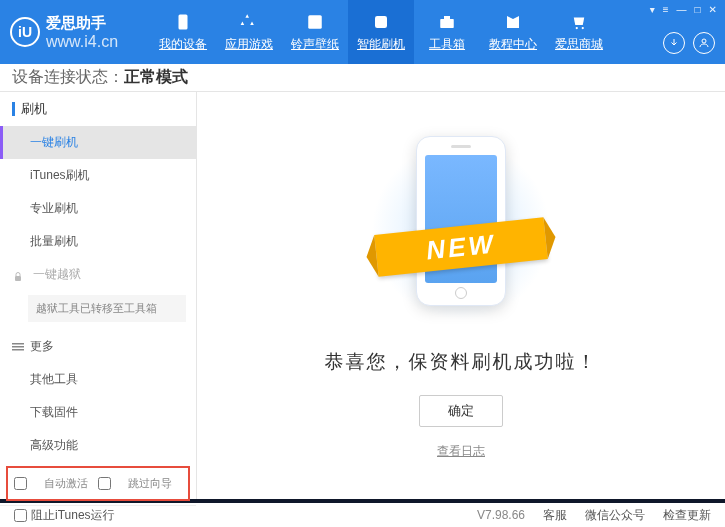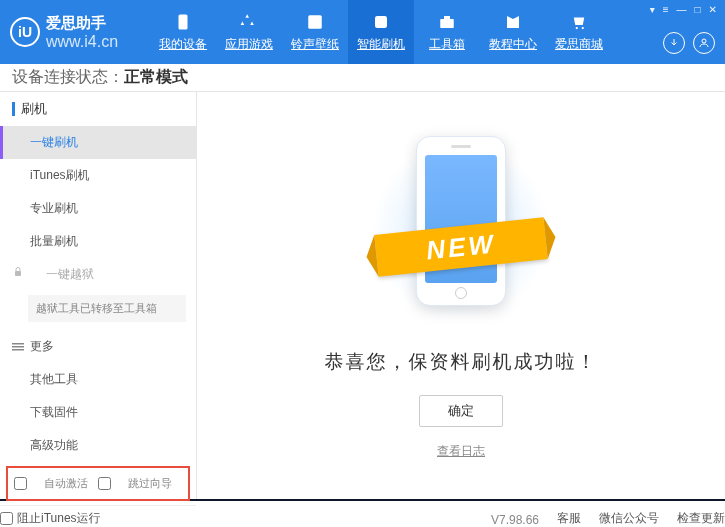--- a/index.html
+++ b/index.html
@@ -27,21 +27,21 @@
 .status-bar { height: 28px; display: flex; align-items: center; padding: 0 12px; border-bottom: 1px solid #e5e5e5; font-size: 16px; color: #666; }
 .status-val { font-weight: bold; color: #333; }
 
 .body { display: flex; height: calc(100% - 64px - 28px - 28px); }
 
 .sidebar { width: 197px; border-right: 1px solid #e5e5e5; display: flex; flex-direction: column; }
 .side-section-header { display: flex; align-items: center; gap: 6px; padding: 8px 12px; color: #333; font-size: 13px; }
 .side-section-header .bar { width: 3px; height: 14px; background: #2a82e4; }
 .side-item { padding: 8px 12px 8px 30px; color: #555; cursor: pointer; font-size: 12px; }
 .side-item.active { background: #e5e5e5; color: #2a82e4; border-left: 3px solid #8b5cf6; padding-left: 27px; }
-.side-locked { color: #aaa; display: flex; align-items: flex-start; gap: 22px; padding: 8px 12px; font-size: 12px; }
+.side-locked { color: #aaa; display: flex; align-items: flex-end; gap: 9px; padding: 8px 12px; font-size: 12px; }
 .side-notice { background: #f5f5f5; margin: 4px 10px 8px 28px; padding: 6px 8px; color: #888; font-size: 11px; line-height: 1.4; }
 .side-more-header { display: flex; align-items: center; gap: 6px; padding: 8px 12px; color: #555; font-size: 12px; }
 .side-flex { flex: 1; }
 .side-checkboxes { border: 2px solid #e74c3c; margin: 4px 6px; padding: 8px 6px; display: flex; gap: 10px; align-items: center; font-size: 11px; color: #888; }
 .side-checkboxes label { display: flex; align-items: center; gap: 17px; }
 .device-info { padding: 6px 10px; border-top: 1px solid #eee; }
 
 .main { flex: 1; display: flex; flex-direction: column; align-items: center; justify-content: center; position: relative; }
 .phone-illust { width: 150px; height: 200px; position: relative; margin-bottom: 18px; }
 .phone-glow { position: absolute; width: 180px; height: 180px; background: radial-gradient(circle, rgba(120,190,255,0.35) 0%, rgba(120,190,255,0) 70%); left: -15px; top: 10px; border-radius: 50%; }
@@ -51,21 +51,21 @@
 .phone-speaker { position: absolute; top: 8px; left: 50%; transform: translateX(-50%); width: 20px; height: 3px; background: #ddd; border-radius: 2px; }
 .new-banner { position: absolute; left: -10px; top: 95px; width: 170px; height: 42px; background: #ffb400; transform: rotate(-6deg); display: flex; align-items: center; justify-content: center; color: #fff; font-weight: 900; font-size: 26px; letter-spacing: 3px; font-style: italic; box-shadow: 0 2px 4px rgba(0,0,0,0.2); }
 .new-banner::before, .new-banner::after { content: ''; position: absolute; width: 0; height: 0; border-style: solid; }
 .new-banner::before { left: -10px; border-width: 21px 10px 21px 0; border-color: transparent #e09800 transparent transparent; }
 .new-banner::after { right: -10px; border-width: 21px 0 21px 10px; border-color: transparent transparent transparent #e09800; }
 
 .success-text { font-size: 19px; color: #333; margin-bottom: 20px; letter-spacing: 2px; }
 .ok-btn { padding: 6px 28px; border: 1px solid #ccc; background: #fff; color: #333; cursor: pointer; font-size: 13px; border-radius: 2px; margin-bottom: 16px; }
 .log-link { color: #888; font-size: 12px; text-decoration: underline; cursor: pointer; }
 
-.footer { height: 28px; border-top: 2px solid #0f172a; display: flex; align-items: flex-end; padding: 0 0; font-size: 12px; color: #555; }
+.footer { height: 28px; border-top: 4px solid #0f172a; display: flex; align-items: center; padding: 0 14px; font-size: 12px; color: #555; }
 .footer label { display: flex; align-items: center; gap: 4px; }
 .footer-spacer { flex: 1; }
 .footer-item { margin-left: 18px; color: #555; cursor: pointer; }
 .version { color: #888; margin-left: 6px; }
 </style>
 </head>
 <body>
 
 <div class="header">
   <div class="logo-area">

